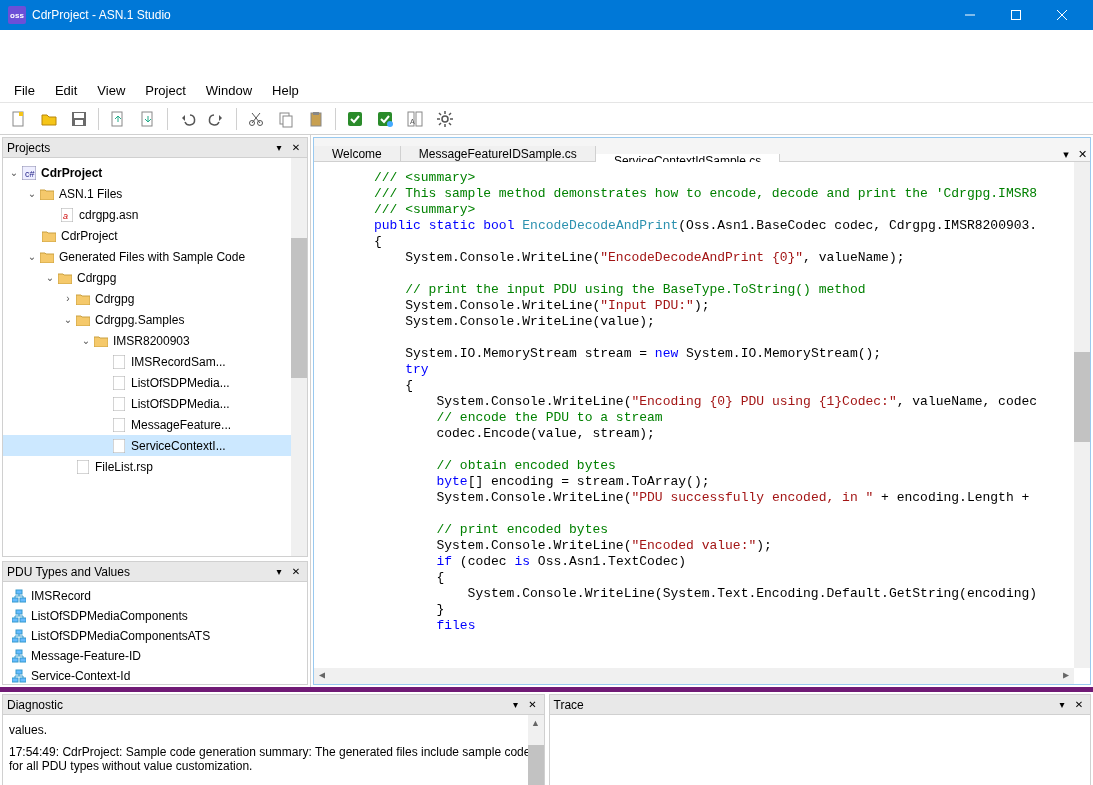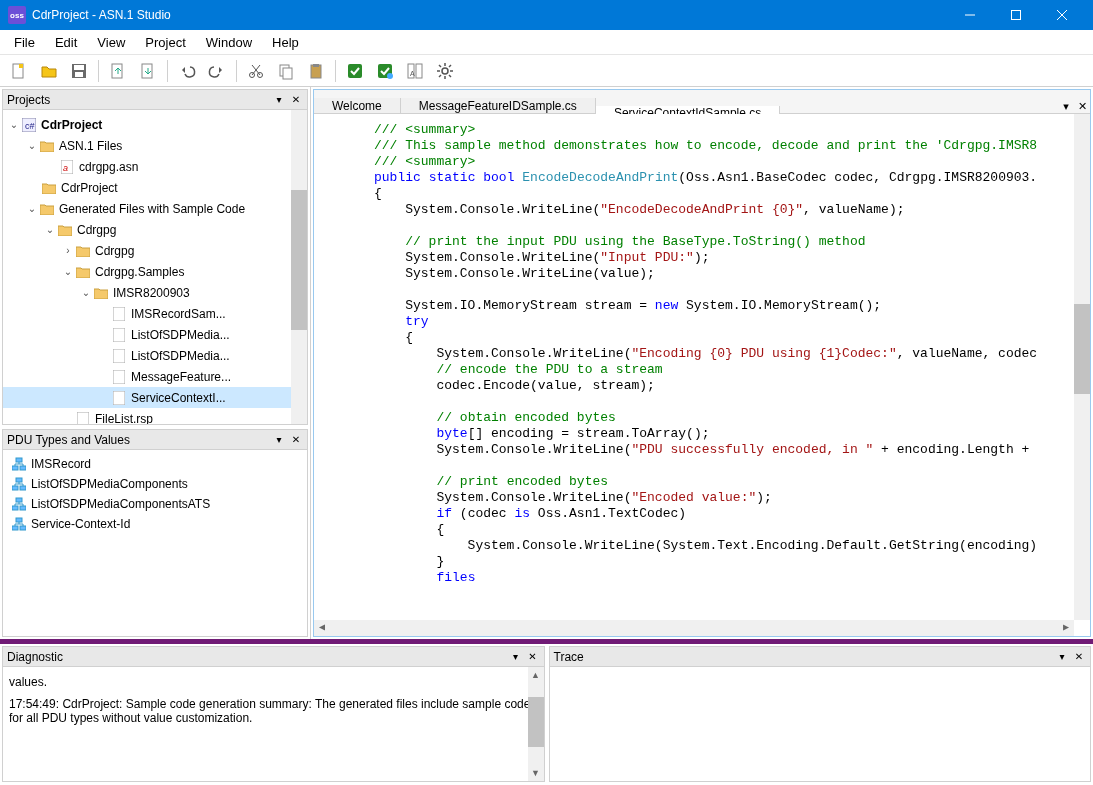--- a/index.html
+++ b/index.html
@@ -1,40 +1,40 @@
 <!DOCTYPE html>
 <html><head>
 <meta charset="utf-8">
 <style>
 * { box-sizing: border-box; margin: 0; padding: 0; }
 body { font-family: "Segoe UI", Tahoma, sans-serif; font-size: 12px; background: #fff; overflow: hidden; width: 1093px; height: 785px; }
 .titlebar { background: #0078d7; color: #fff; height: 30px; display: flex; align-items: center; padding: 0 8px; }
 .app-icon { width: 18px; height: 18px; background: #6b4fd7; border-radius: 2px; margin-right: 6px; display:flex;align-items:center;justify-content:center;font-size:8px;font-weight:bold;color:#fff;}
 .title { flex: 1; font-size: 12px; }
 .winbtn { width: 46px; height: 30px; display: flex; align-items: center; justify-content: center; }
-.menubar { height: 22px; background: #fff; display: flex; align-items: center; padding: 12px 4px; border-bottom: 1px solid #e5e5e5; }
+.menubar { height: 22px; background: #fff; display: flex; align-items: center; padding: 12px 4px; border-bottom: 1px solid #e5e5e5; margin-top: 48px; }
 .menubar span { padding: 4px 10px; font-size: 13px; cursor: default; }
 .toolbar { height: 32px; background: #fff; border-bottom: 1px solid #d0d0d0; display: flex; align-items: center; padding: 0 4px; }
 .tbtn { width: 28px; height: 28px; display:flex; align-items:center; justify-content:center; margin:0 1px; border-radius:2px;}
 .tsep { width:1px; height:22px; background:#d0d0d0; margin:0 4px;}
 .main { display: flex; height: 552px; }
 .leftcol { width: 311px; display: flex; flex-direction: column; border-right: 1px solid #d0d0d0; }
 .panel { border: 1px solid #d0d0d0; margin: 2px; display:flex; flex-direction:column; }
 .panel-head { background: #e8e8e8; height: 20px; display: flex; align-items: center; padding: 0 4px; font-size: 11px; border-bottom: 1px solid #d0d0d0; }
 .panel-head .title { flex: 1; color: #000; }
 .panel-head .ctrl { width: 14px; height: 14px; margin-left: 3px; font-size: 10px; display:flex;align-items:center;justify-content:center; cursor:default; }
 .projects-panel { flex: 1; min-height: 0; }
 .tree { flex:1; overflow: hidden; background: #fff; padding: 4px 0; font-size: 12px; position:relative;}
 .tree-scroll-track { position:absolute; right:0; top:0; width:16px; bottom:0; background:#f0f0f0;}
 .tree-scroll-thumb { position:absolute; right:0; top:80px; width:16px; height:140px; background:#c2c2c2;}
 .tree-row { display: flex; align-items: center; height: 21px; padding-left: 4px; white-space: nowrap; }
 .tree-row.sel { background: #cce8ff; }
 .tw { width:14px; text-align:center; font-size:10px; color:#555; cursor:default;}
 .ic { width:16px; height:16px; margin-right:4px; display:inline-flex; align-items:center; justify-content:center;}
-.pdu-panel { height: 208px; }
+.pdu-panel { height: 124px; }
 .pdu-list { flex:1; overflow:auto; background:#fff; padding:4px;}
 .pdu-item { display:flex; align-items:center; height:20px; padding-left:4px;}
 .editor-area { flex: 1; display:flex; flex-direction:column; border:1px solid #99c9ef; margin:2px;}
 .tabs { height: 24px; display:flex; align-items:flex-end; background:#f5f5f5; border-bottom:1px solid #d0d0d0;}
 .tab { padding: 4px 18px; border-right:1px solid #d0d0d0; font-size:12px; background:#f0f0f0; cursor:default; height:15px; display:flex;align-items:center;}
 .tab.active { background:#fff; border-bottom:1px solid #fff; position:relative; top:8px; }
 .tabs .spacer { flex:1; }
 .tabs .tctrl { width:16px; text-align:center; font-size:11px; padding:0 4px;}
 .code { flex:1; overflow:hidden; background:#fff; font-family: Consolas, "Courier New", monospace; font-size: 13px; line-height: 16px; padding: 8px 0 0 60px; white-space: pre; color:#000; position:relative;}
 .kw { color:#0000ff; }
@@ -376,20 +376,31 @@
           </div>
         <div class="pdu-item">
             <span class="ic">
               <svg width="14" height="14">
                 <rect x="4" y="1" width="6" height="4" fill="#6bf" stroke="#39c"></rect>
                 <rect x="0" y="9" width="6" height="4" fill="#6bf" stroke="#39c"></rect>
                 <rect x="8" y="9" width="6" height="4" fill="#6bf" stroke="#39c"></rect>
                 <path d="M7 5v2M7 7H3v2M7 7h4v2" stroke="#39c" fill="none"></path>
               </svg>
             </span>
+            <span>Message-Feature-ID</span>
+          </div>
+        <div class="pdu-item">
+            <span class="ic">
+              <svg width="14" height="14">
+                <rect x="4" y="1" width="6" height="4" fill="#6bf" stroke="#39c"></rect>
+                <rect x="0" y="9" width="6" height="4" fill="#6bf" stroke="#39c"></rect>
+                <rect x="8" y="9" width="6" height="4" fill="#6bf" stroke="#39c"></rect>
+                <path d="M7 5v2M7 7H3v2M7 7h4v2" stroke="#39c" fill="none"></path>
+              </svg>
+            </span>
             <span>Service-Context-Id</span>
           </div>
       </div>
     </div>
   </div>
 
   <div class="editor-area">
     <div class="tabs">
       <div class="tab">Welcome</div>
       <div class="tab">MessageFeatureIDSample.cs</div>

